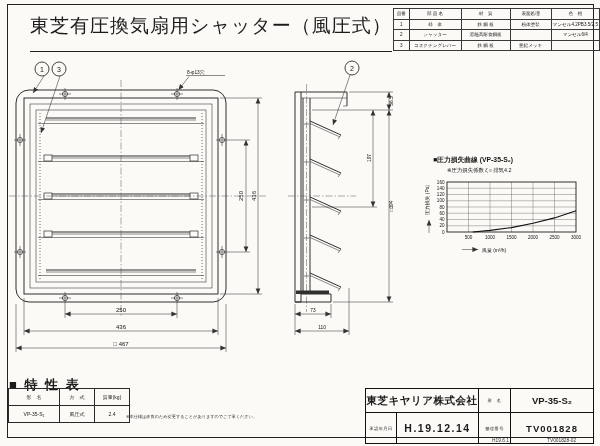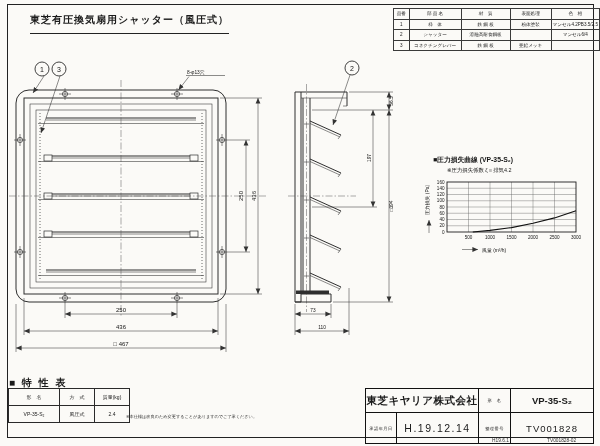--- a/index.html
+++ b/index.html
@@ -1,20 +1,20 @@
 <!DOCTYPE html>
 <html><head>
 <meta charset="utf-8">
 <style>
   html,body{margin:0;padding:0;background:#e8e8e6;}
   .stage{position:relative;width:600px;height:446px;background:#fbfaf7;overflow:hidden;
          font-family:"Liberation Sans","DejaVu Sans",sans-serif;color:#1b1b1b;}
   .frame{position:absolute;left:7px;top:4px;width:585px;height:432px;border:1.4px solid #222;}
-  .doc-title{position:absolute;left:30px;top:13px;font-size:10px;font-weight:bold;letter-spacing:1px;
-             border-bottom:1.6px solid #222;padding-bottom:6px;white-space:nowrap;}
+  .doc-title{position:absolute;left:30px;top:13px;font-size:19px;font-weight:normal;letter-spacing:1px;
+             border-bottom:1.6px solid #222;padding-bottom:12px;white-space:nowrap;}
   svg.drawing{position:absolute;left:0;top:0;}
 
   
   .ln{stroke:#2e2e2e;stroke-width:1;fill:none}
   .lnthin{stroke:#2e2e2e;stroke-width:.55;fill:none}
   .dim{stroke:#3c3c3c;stroke-width:.55;fill:none}
   .cl{stroke:#555;stroke-width:.5;stroke-dasharray:7 2 1.5 2;fill:none}
   .dots{stroke:#444;stroke-width:.8;stroke-dasharray:1 2;fill:none}
   .hole{fill:none;stroke:#2e2e2e;stroke-width:.7}
   .clip{fill:#fbfaf7;stroke:#2e2e2e;stroke-width:.7}
@@ -32,38 +32,38 @@
   .cs{font-size:5.4px}
   .axlab{font-size:4.9px}
 
   
   .ptable{position:absolute;left:393px;top:8px;border-collapse:collapse;table-layout:fixed;}
   .ptable th,.ptable td{border:.7px solid #3a3a3a;font-size:4.6px;font-weight:normal;padding:0 1px;
         height:9.5px;text-align:center;white-space:nowrap;overflow:hidden;}
   .ptable .c0{width:13px}.ptable .c1{width:50px}.ptable .c2{width:48px}.ptable .c3{width:40px}.ptable .c4{width:42px}
 
   
-  .stable-title{position:absolute;left:9px;top:376px;font-size:10px;font-weight:bold;letter-spacing:2px;}
+  .stable-title{position:absolute;left:9px;top:376px;font-size:13px;font-weight:bold;letter-spacing:2px;}
   .stable{position:absolute;left:8px;top:388px;border-collapse:collapse;table-layout:fixed;}
   .stable th,.stable td{border:1px solid #2a2a2a;font-size:5px;font-weight:normal;padding:0 2px;
         height:16px;text-align:center;white-space:nowrap;}
   .stable .k0{width:46px}.stable .k1{width:30px}.stable .k2{width:30px}
   .note{position:absolute;left:126px;top:414px;font-size:4.2px;color:#2a2a2a;white-space:nowrap;}
 
   
   .tblock{position:absolute;left:365px;top:388px;width:229px;height:56px;border:1.4px solid #111;
           box-sizing:border-box;display:grid;grid-template-columns:30px 82px 32px auto;grid-template-rows:23px auto;}
   .tb-cell{display:flex;align-items:center;justify-content:center;border-left:1px solid #111;border-top:1px solid #111;
            overflow:hidden;white-space:nowrap;}
   .tb-cell.nl{border-left:none}.tb-cell.nt{border-top:none}
   .tb-company{grid-column:1/3;font-size:10.5px;font-weight:bold;letter-spacing:.5px;}
   .tb-small{font-size:4.2px;letter-spacing:.5px;}
   .tb-model{font-size:9.5px;font-weight:bold;}
-  .tb-date{font-size:10.5px;font-weight:normal;letter-spacing:1.5px;}
-  .tb-doc{font-size:9.5px;font-weight:normal;letter-spacing:1px;text-align:right;}
+  .tb-date{font-size:10.5px;font-weight:bold;letter-spacing:1.5px;}
+  .tb-doc{font-size:9.5px;font-weight:bold;letter-spacing:1px;text-align:right;}
   .foot{position:absolute;font-size:4.8px;color:#333;}
   .foot.f1{left:492px;top:438px}
   .foot.f2{left:547px;top:438px}
 </style>
 </head>
 <body>
 
 <div class="stage">
   <div class="frame"></div>
 

